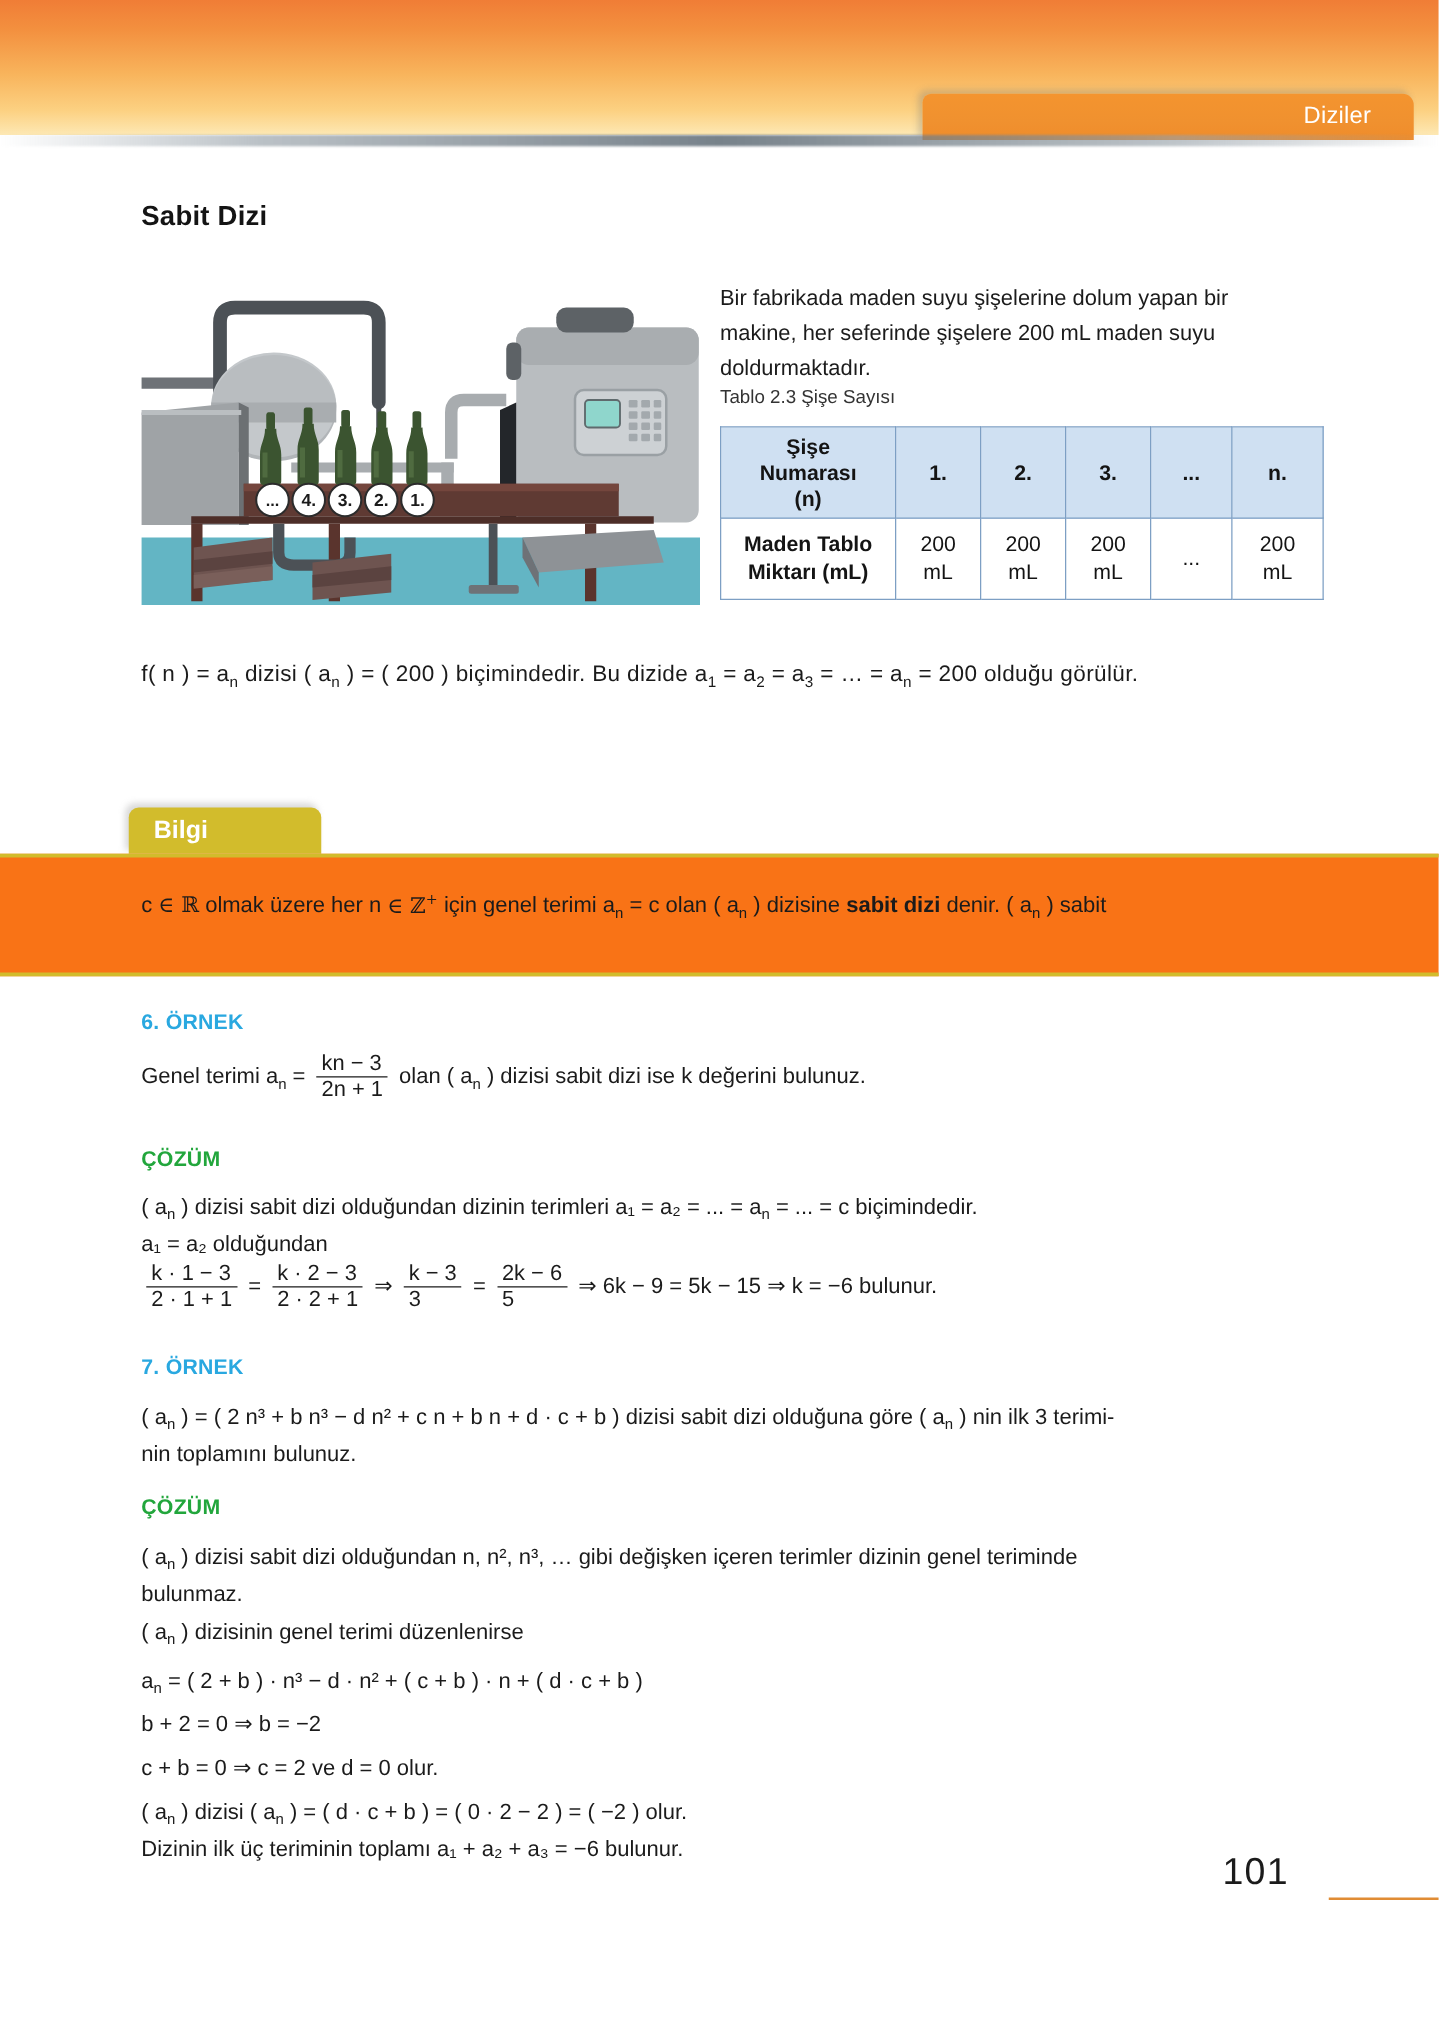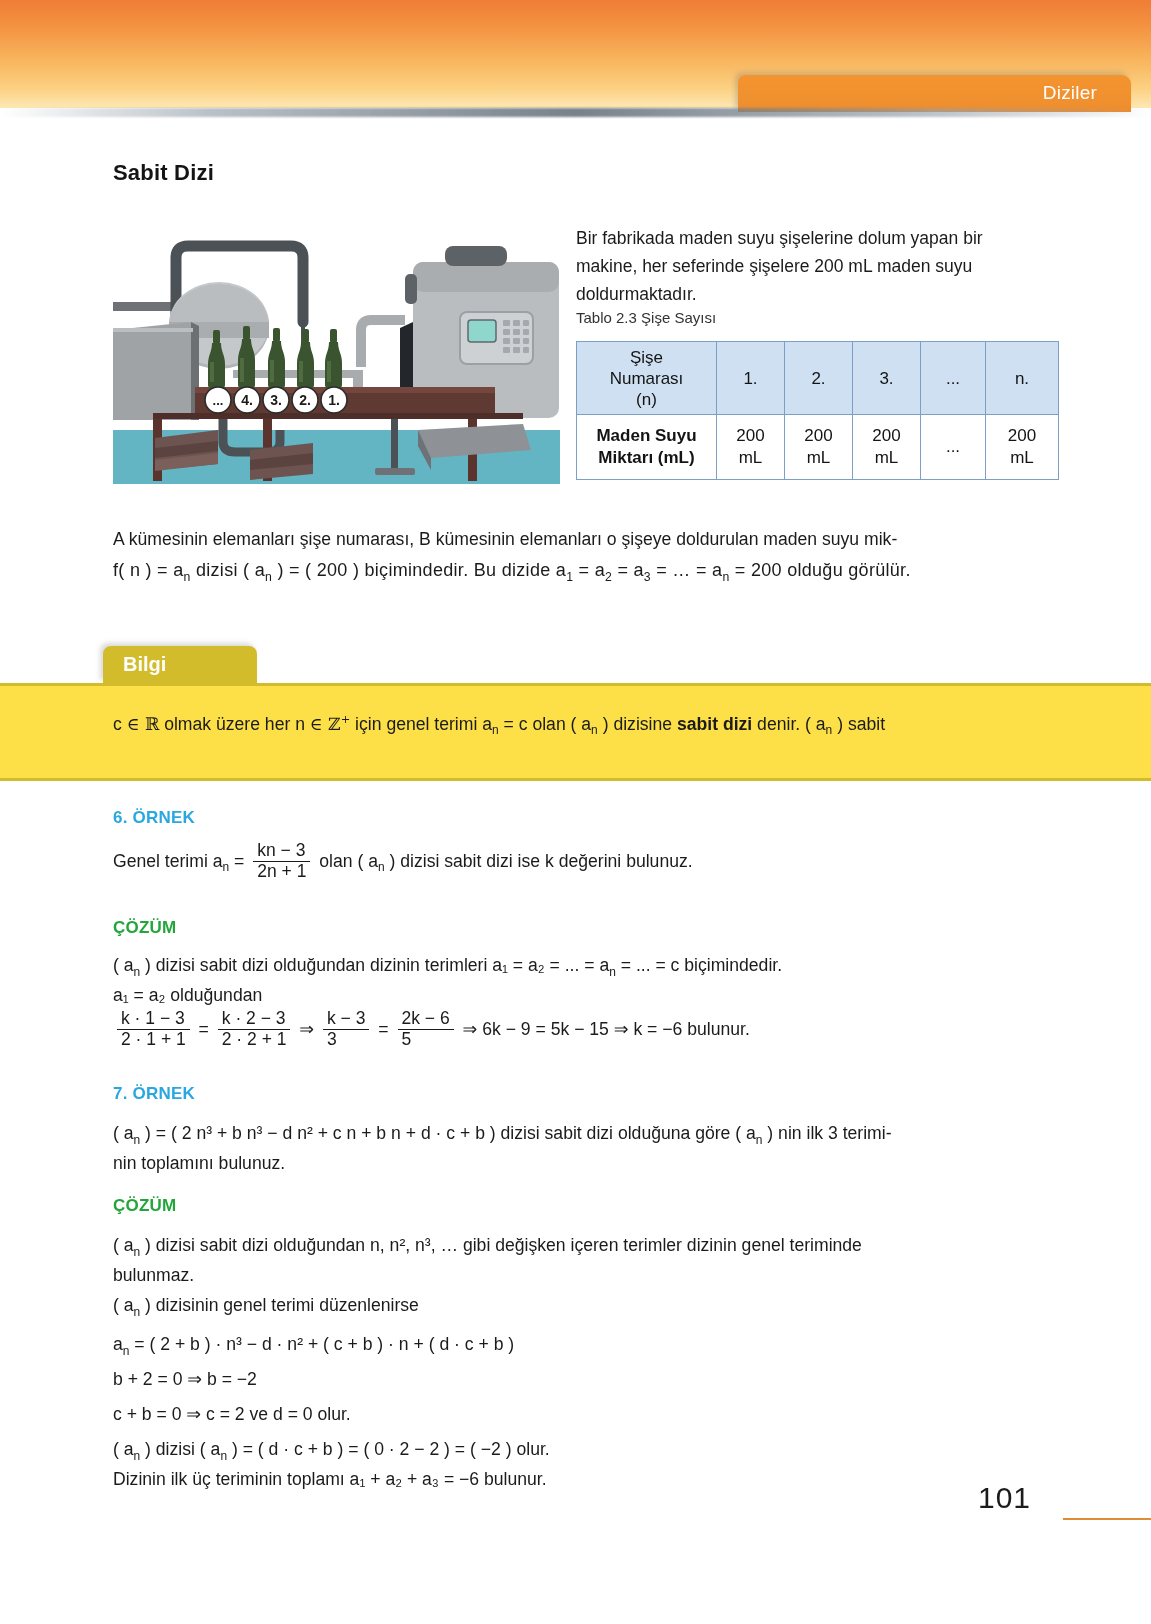--- a/index.html
+++ b/index.html
@@ -114,21 +114,21 @@
   .data-table td {
     border: 1px solid #7d9fc4;
     text-align: center;
     vertical-align: middle;
     font-size: 17px;
     color: #141414;
     padding: 4px 2px;
   }
   .data-table tr.head td {
     background: #cfe0f2;
-    font-weight: normal;
+    font-weight: bold;
     height: 64px;
     line-height: 21px;
   }
   .data-table tr.body td {
     height: 56px;
     line-height: 22px;
   }
   .data-table td.rowhead {
     font-weight: bold;
     width: 135px;
@@ -174,21 +174,21 @@
     font-size: 20px;
     font-weight: bold;
     color: #ffffff;
   }
   .bilgi-body {
     position: absolute;
     left: 0;
     top: 566px;
     width: 1151px;
     height: 98px;
-    background: #fde047;
+    background: #f97316;
     border-top: 3px solid #d2bc2c;
     border-bottom: 3px solid #d2bc2c;
     box-sizing: border-box;
   }
   .bilgi-text {
     position: absolute;
     left: 113px;
     top: 18px;
     width: 920px;
     font-size: 17.6px;
@@ -401,21 +401,21 @@
           <span>(n)</span>
         </td>
         <td class="numcol">1.</td>
         <td class="numcol">2.</td>
         <td class="numcol">3.</td>
         <td class="dotscol">...</td>
         <td class="ncol">n.</td>
       </tr>
       <tr class="body">
         <td class="rowhead">
-          <span>Maden Suyu</span><br>
+          <span>Maden Tablo</span><br>
           <span>Miktarı (mL)</span>
         </td>
         <td class="numcol">
           <span class="cellnum">200</span>
           <span class="cellnum">mL</span>
         </td>
         <td class="numcol">
           <span class="cellnum">200</span>
           <span class="cellnum">mL</span>
         </td>
@@ -426,21 +426,20 @@
         <td class="dotscol">...</td>
         <td class="ncol">
           <span class="cellnum">200</span>
           <span class="cellnum">mL</span>
         </td>
       </tr>
     </tbody>
   </table>
 
   <div class="para-block">
-    <div>A kümesinin elemanları şişe numarası, B kümesinin elemanları o şişeye doldurulan maden suyu mik-</div>
     <div class="mathline">
       <span>f( n ) =  a</span><sub>n</sub><span> dizisi ( a</span><sub>n</sub><span> ) = ( 200 ) biçimindedir. Bu dizide   a</span><sub>1</sub> = a<sub>2</sub> = a<sub>3</sub> = … = a<sub>n</sub><span> = 200  olduğu görülür.</span>
     </div>
   </div>
 
   <div class="bilgi-tab">
     <span class="bilgi-tab-label">Bilgi</span>
   </div>
   <div class="bilgi-body">
     <div class="bilgi-text">

